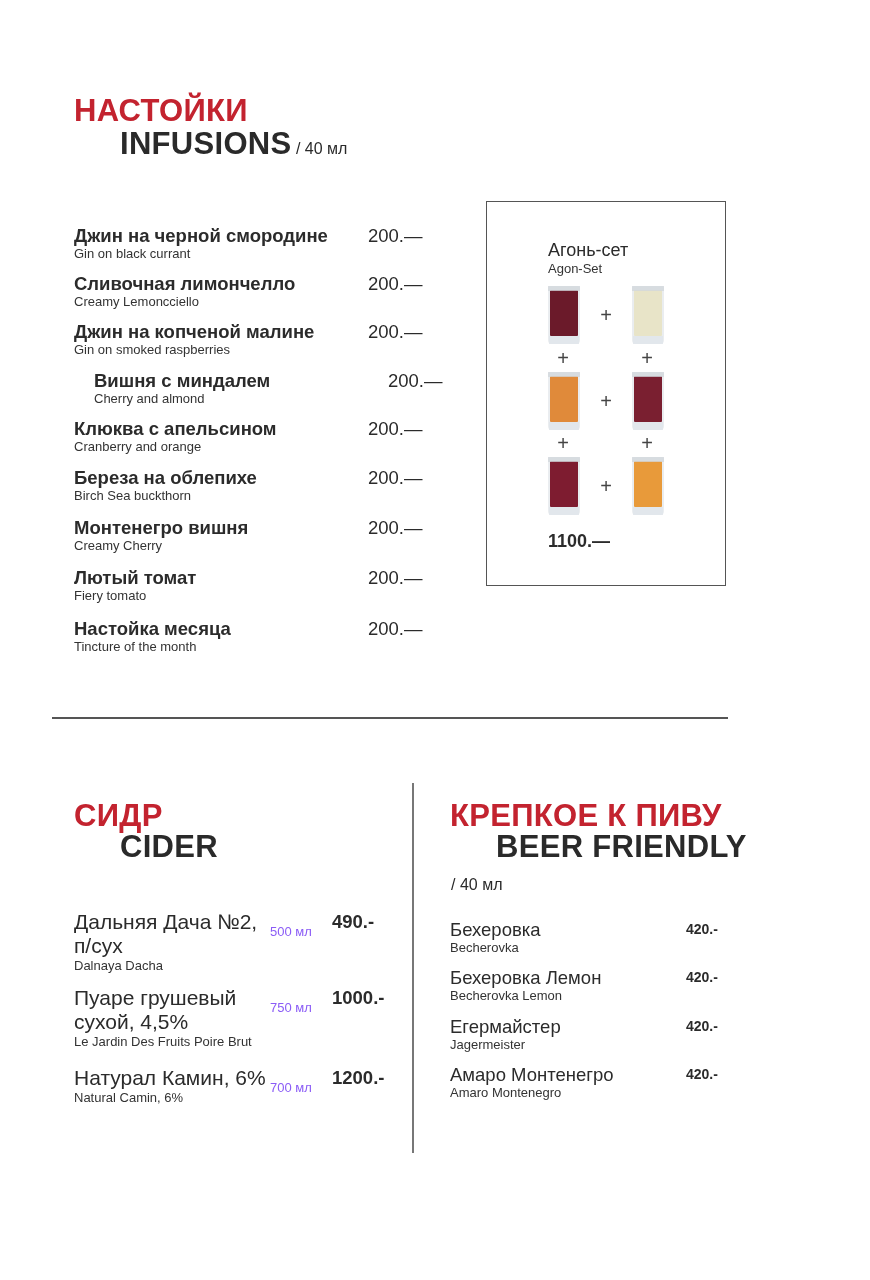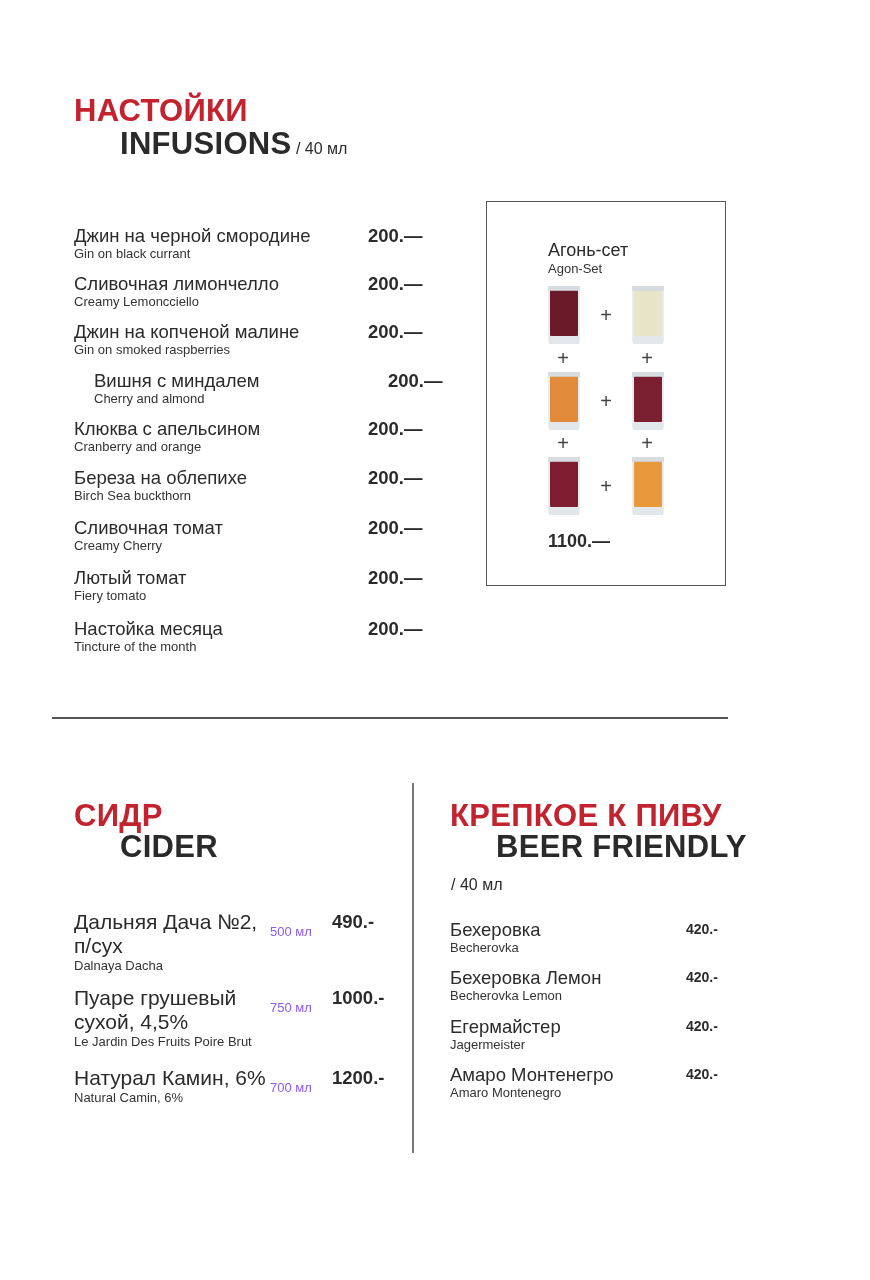--- a/index.html
+++ b/index.html
@@ -6,23 +6,23 @@
   html, body { width: 870px; height: 1280px; background: #ffffff; }
   body { position: relative; font-family: "Liberation Sans", "DejaVu Sans", sans-serif; color: #2b2b2b; overflow: hidden; }
 
   .abs { position: absolute; }
 
   .title-red { color: #c3232f; font-weight: 700; font-size: 31px; letter-spacing: 0.3px; line-height: 34px; }
   .title-dark { color: #2a2a2a; font-weight: 700; font-size: 31px; letter-spacing: 0.3px; line-height: 34px; margin-left: 46px; }
   .unit-sm { font-size: 16px; font-weight: 400; color: #2a2a2a; }
 
   .item { position: absolute; left: 74px; width: 360px; }
-  .item .ru { font-size: 18.5px; line-height: 21px; color: #2b2b2b; }
+  .item .ru { font-size: 18.5px; line-height: 21px; color: #2b2b2b; font-weight: bold; }
   .item .en { font-size: 13px; line-height: 16px; color: #333; }
-  .item .price { position: absolute; left: 294px; top: 0; font-size: 18.5px; font-weight: 700; line-height: 21px; color: #2b2b2b; }
+  .item .price { position: absolute; left: 294px; top: 0; font-size: 18.5px; font-weight: 400; line-height: 21px; color: #2b2b2b; }
 
   .set-box { position: absolute; left: 486px; top: 201px; width: 240px; height: 385px; border: 1.5px solid #555; }
   .set-title { position: absolute; left: 548px; top: 240px; font-size: 18px; color: #2b2b2b; line-height: 20px; }
   .set-sub { position: absolute; left: 548px; top: 261px; font-size: 13px; color: #333; }
   .glass { position: absolute; width: 32px; height: 58px; border-radius: 2px 2px 4px 4px; background: rgba(220,225,230,0.6); }
   .glass .liquid { position: absolute; left: 2px; right: 2px; top: 4px; bottom: 8px; border-radius: 1px; }
   .glass .rim { position: absolute; left: 0; right: 0; top: 0; height: 5px; background: rgba(210,215,220,0.8); }
   .glass .base { position: absolute; left: 1px; right: 1px; bottom: 0; height: 8px; background: rgba(225,230,235,0.9); }
   .plus { position: absolute; font-size: 20px; font-weight: 300; color: #444; line-height: 20px; width: 20px; text-align: center; }
   .set-price { position: absolute; left: 548px; top: 531px; font-size: 18px; font-weight: 700; color: #2b2b2b; }
@@ -75,21 +75,21 @@
     <div class="ru">Клюква с апельсином</div>
     <div class="en">Cranberry and orange</div>
     <div class="price">200.—</div>
   </div>
   <div class="item" style="top:467px;">
     <div class="ru">Береза на облепихе</div>
     <div class="en">Birch Sea buckthorn</div>
     <div class="price">200.—</div>
   </div>
   <div class="item" style="top:517px;">
-    <div class="ru">Сливочная томат</div>
+    <div class="ru">Монтенегро вишня</div>
     <div class="en">Creamy Cherry</div>
     <div class="price">200.—</div>
   </div>
   <div class="item" style="top:567px;">
     <div class="ru">Лютый томат</div>
     <div class="en"> Fiery tomato</div>
     <div class="price">200.—</div>
   </div>
   <div class="item" style="top:618px;">
     <div class="ru">Настойка месяца</div>

